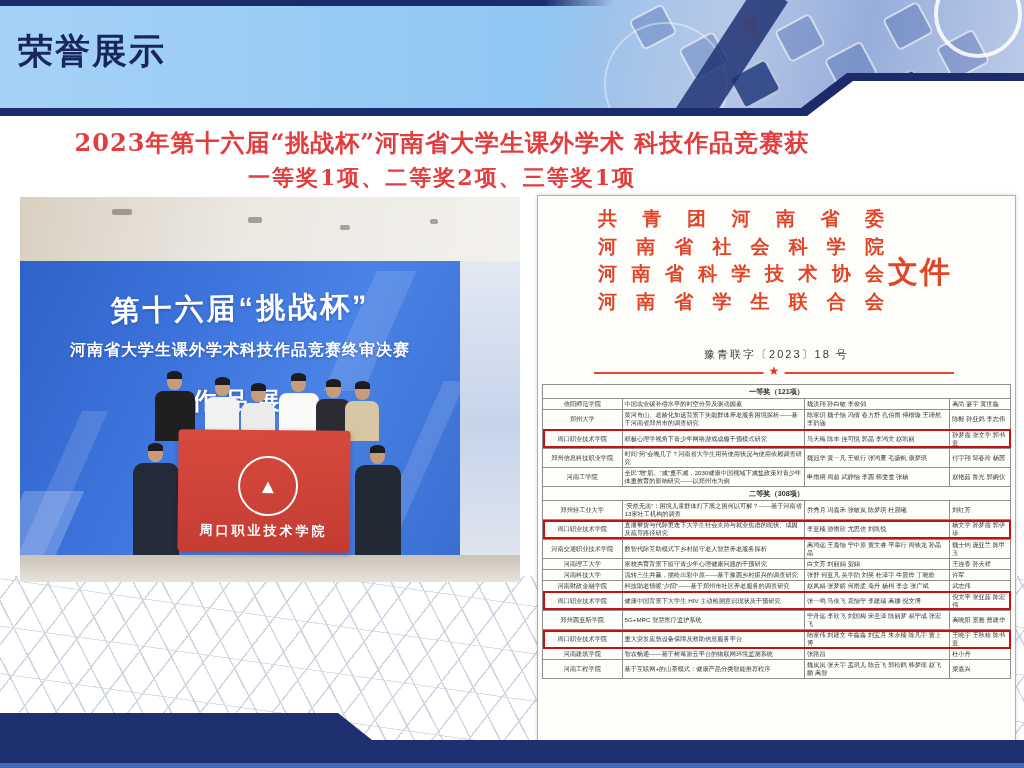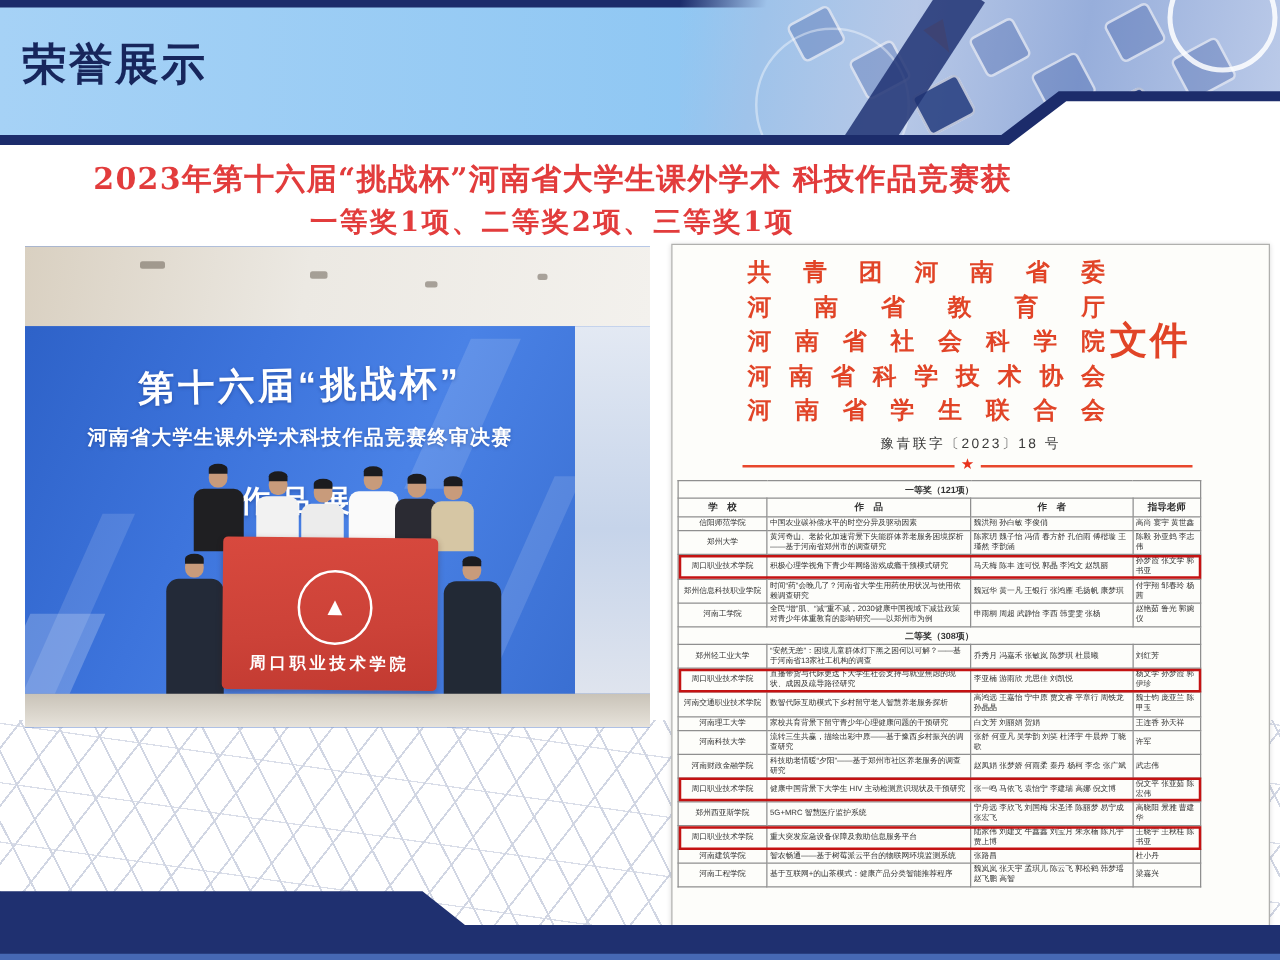--- a/index.html
+++ b/index.html
@@ -76,21 +76,21 @@
     background:#fdfdfa;border:1px solid #b0b0ae;box-shadow:0 0 4px rgba(0,0,0,.15);}
   .agencies{position:absolute;left:60px;top:9px;width:286px;color:#e14427;font-weight:bold;
     font-size:19px;line-height:27.5px;}
   .agencies div{text-align:justify;text-align-last:justify;}
   .file-label{position:absolute;left:350px;top:56px;color:#e14427;font-weight:bold;font-size:30px;letter-spacing:2px;}
   .docnum{position:absolute;left:0;top:151px;width:100%;text-align:center;font-size:11px;
     color:#3a3a3a;letter-spacing:2px;}
   .redline{position:absolute;left:56px;top:176px;width:360px;height:2px;background:#e8472c;}
   .redline .star{position:absolute;left:50%;top:-8px;transform:translateX(-50%);
     background:#fdfdfa;padding:0 5px;color:#e8321c;font-size:12px;line-height:14px;}
-  .doc table{position:absolute;left:4px;top:188px;width:419px;border-collapse:collapse;
+  .doc table{position:absolute;left:4px;top:188px;width:469px;border-collapse:collapse;
     table-layout:fixed;font-size:6.2px;color:#333;}
   .doc td,.doc th{border:1px solid #8f8f8f;padding:1px 2px;vertical-align:middle;
     word-break:break-all;line-height:1.3;}
   .doc th{font-size:7.6px;text-align:center;font-weight:bold;padding:2px;}
   .doc td.sec{text-align:center;font-size:7.2px;font-weight:bold;padding:2px;}
   .doc td.school{text-align:center;}
   tr.hl{outline:2.5px solid #c41212;outline-offset:-2px;}
 
   
   .footer{position:absolute;left:0;top:708px;z-index:5;}
@@ -201,47 +201,40 @@
       <span>▲</span>
     </div>
     <div class="btext">周口职业技术学院</div>
   </div>
   <div class="floor"></div>
 </div>
 
 <div class="doc">
   <div class="agencies">
     <div>共青团河南省委</div>
-    <div>河南省教育厅</div>
     <div>河南省社会科学院</div>
     <div>河南省科学技术协会</div>
     <div>河南省学生联合会</div>
   </div>
   <div class="file-label">文件</div>
   <div class="docnum">豫青联字〔2023〕18 号</div>
   <div class="redline">
     <span class="star">★</span>
   </div>
   <table>
     <colgroup>
         <col style="width:17%">
         <col style="width:39%">
         <col style="width:31%">
         <col style="width:13%">
       </colgroup>
     <tbody id="award-tbody">
       <tr>
           <td colspan="4" class="sec">一等奖（121项）</td>
         </tr>
-        <tr>
-        <th>学　校</th>
-        <th>作　品</th>
-        <th>作　者</th>
-        <th>指导老师</th>
-      </tr>
     <tr>
           <td class="school">信阳师范学院</td>
           <td>中国农业碳补偿水平的时空分异及驱动因素</td>
           <td>魏洪翔  孙白敏  李俊俏</td>
           <td>高尚  宴宇 黄世鑫</td>
         </tr>
         <tr>
           <td class="school">郑州大学</td>
           <td>黄河奇山、老龄化加速背景下失能群体养老服务困境探析——基于河南省郑州市的调查研究</td>
           <td>陈家玥 魏子怡 冯倩 春方舒 孔伯雨 傅楷璇 王瑾然 李韵涵</td>

